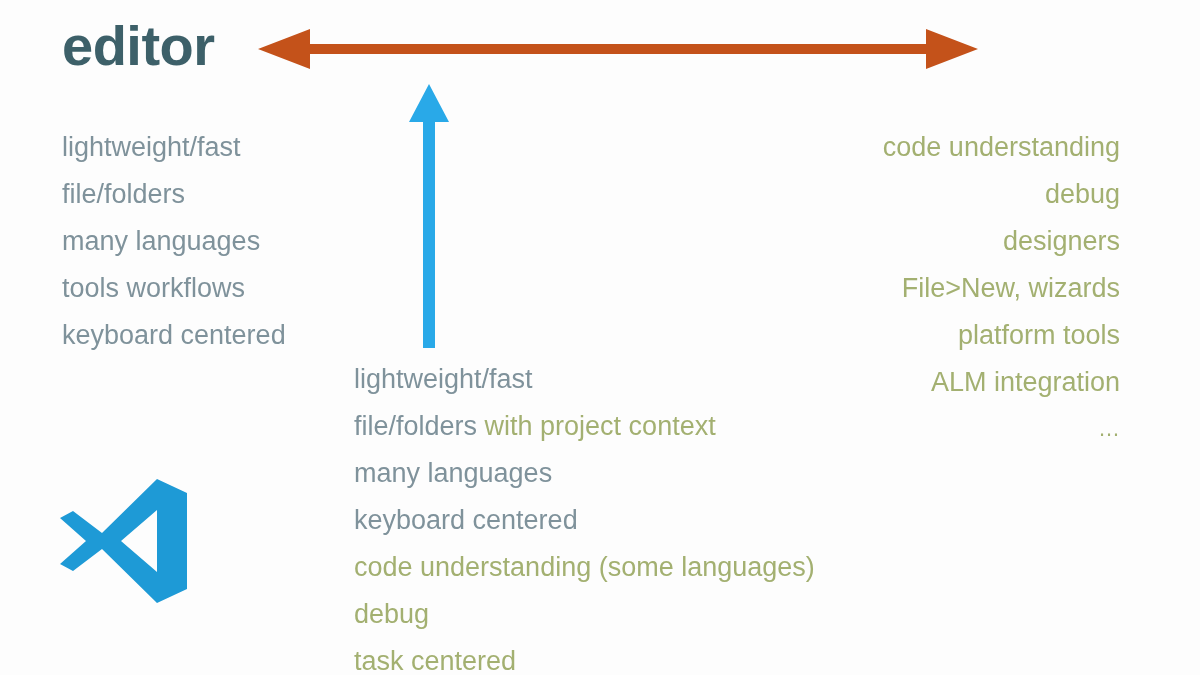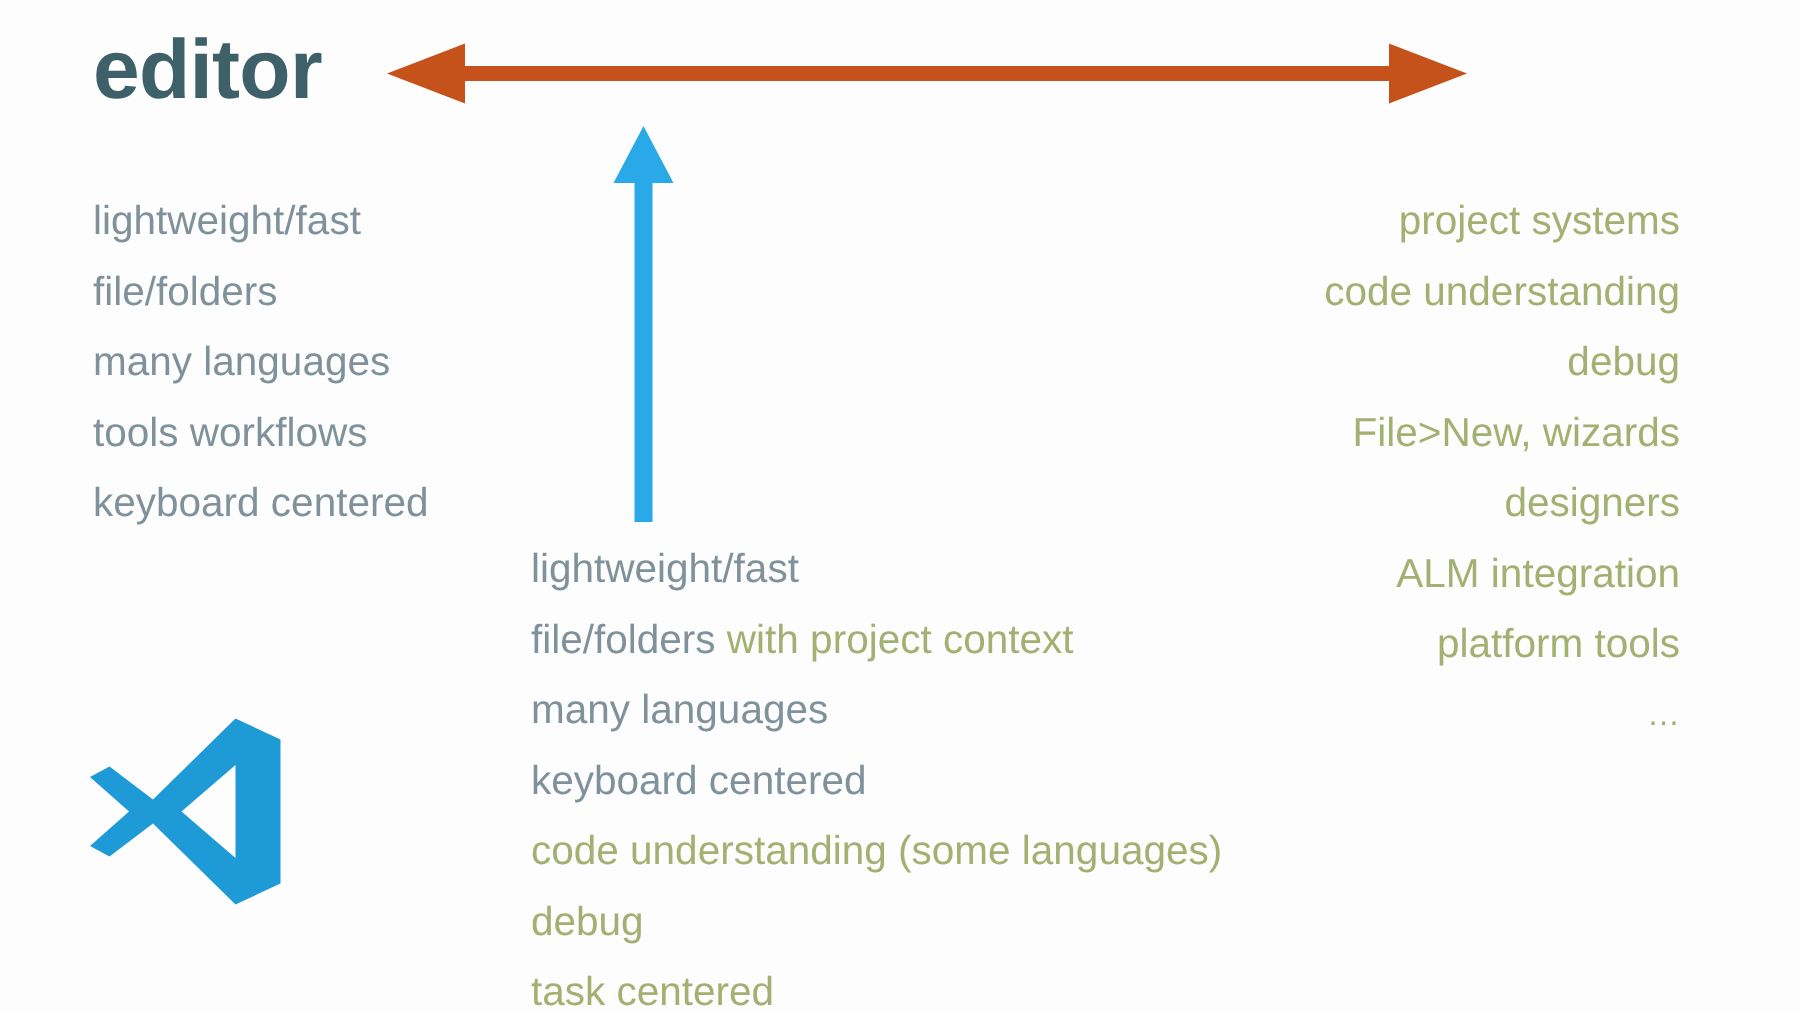--- a/index.html
+++ b/index.html
@@ -109,27 +109,26 @@
 
   <div class="col" id="col-editor">
     <span class="row">lightweight/fast</span>
     <span class="row">file/folders</span>
     <span class="row">many languages</span>
     <span class="row">tools workflows</span>
     <span class="row">keyboard centered</span>
   </div>
 
   <div class="col" id="col-ide">
-    <span class="row">project systems</span>
     <span class="row">code understanding</span>
     <span class="row">debug</span>
+    <span class="row">designers</span>
     <span class="row">File&gt;New, wizards</span>
-    <span class="row">designers</span>
+    <span class="row">platform tools</span>
     <span class="row">ALM integration</span>
-    <span class="row">platform tools</span>
     <span class="row ellipsis">…</span>
   </div>
 
   <div class="col" id="col-vscode">
     <span class="row">
       <span class="t-editor">lightweight/fast</span><span class="t-ide"></span>
     </span>
     <span class="row">
       <span class="t-editor">file/folders </span><span class="t-ide">with project context</span>
     </span>

